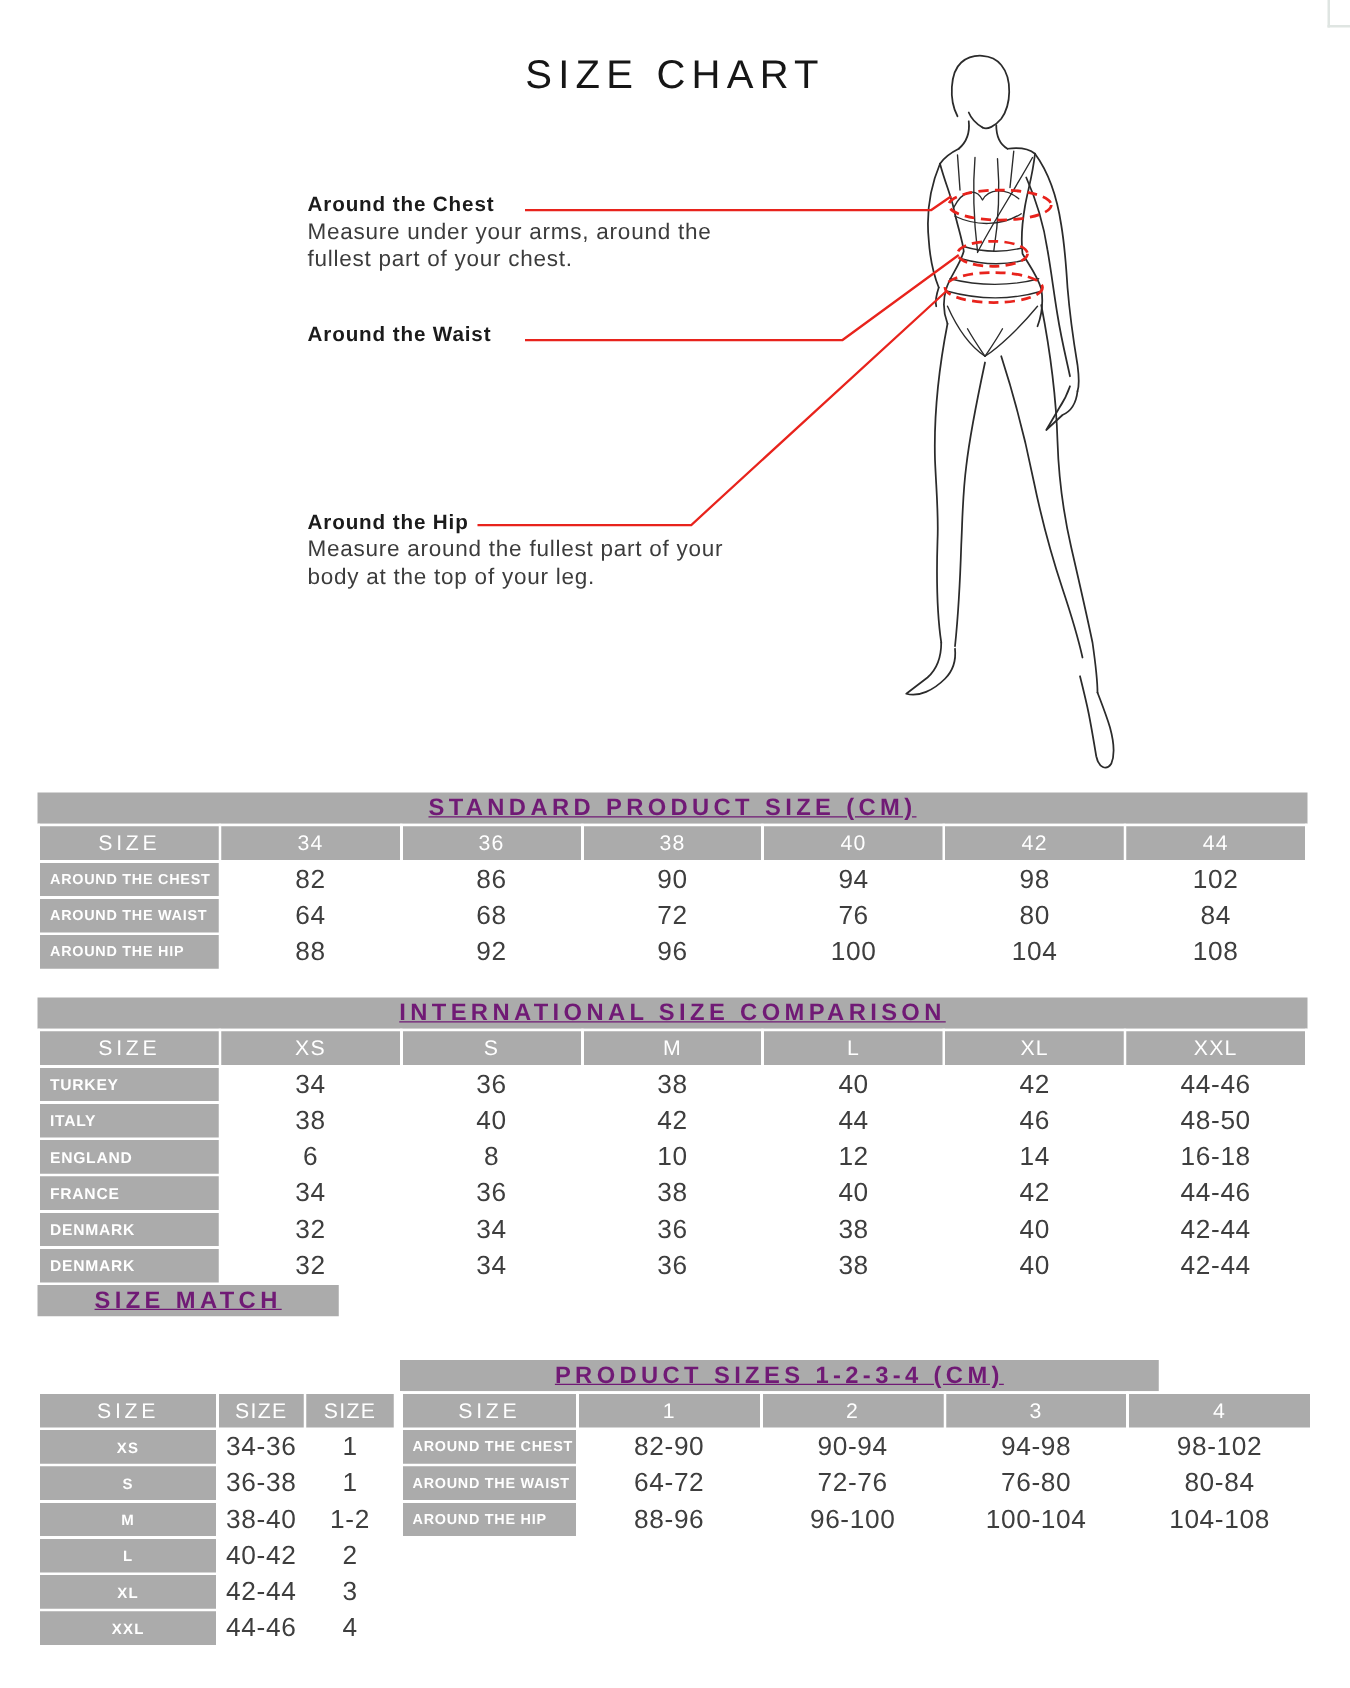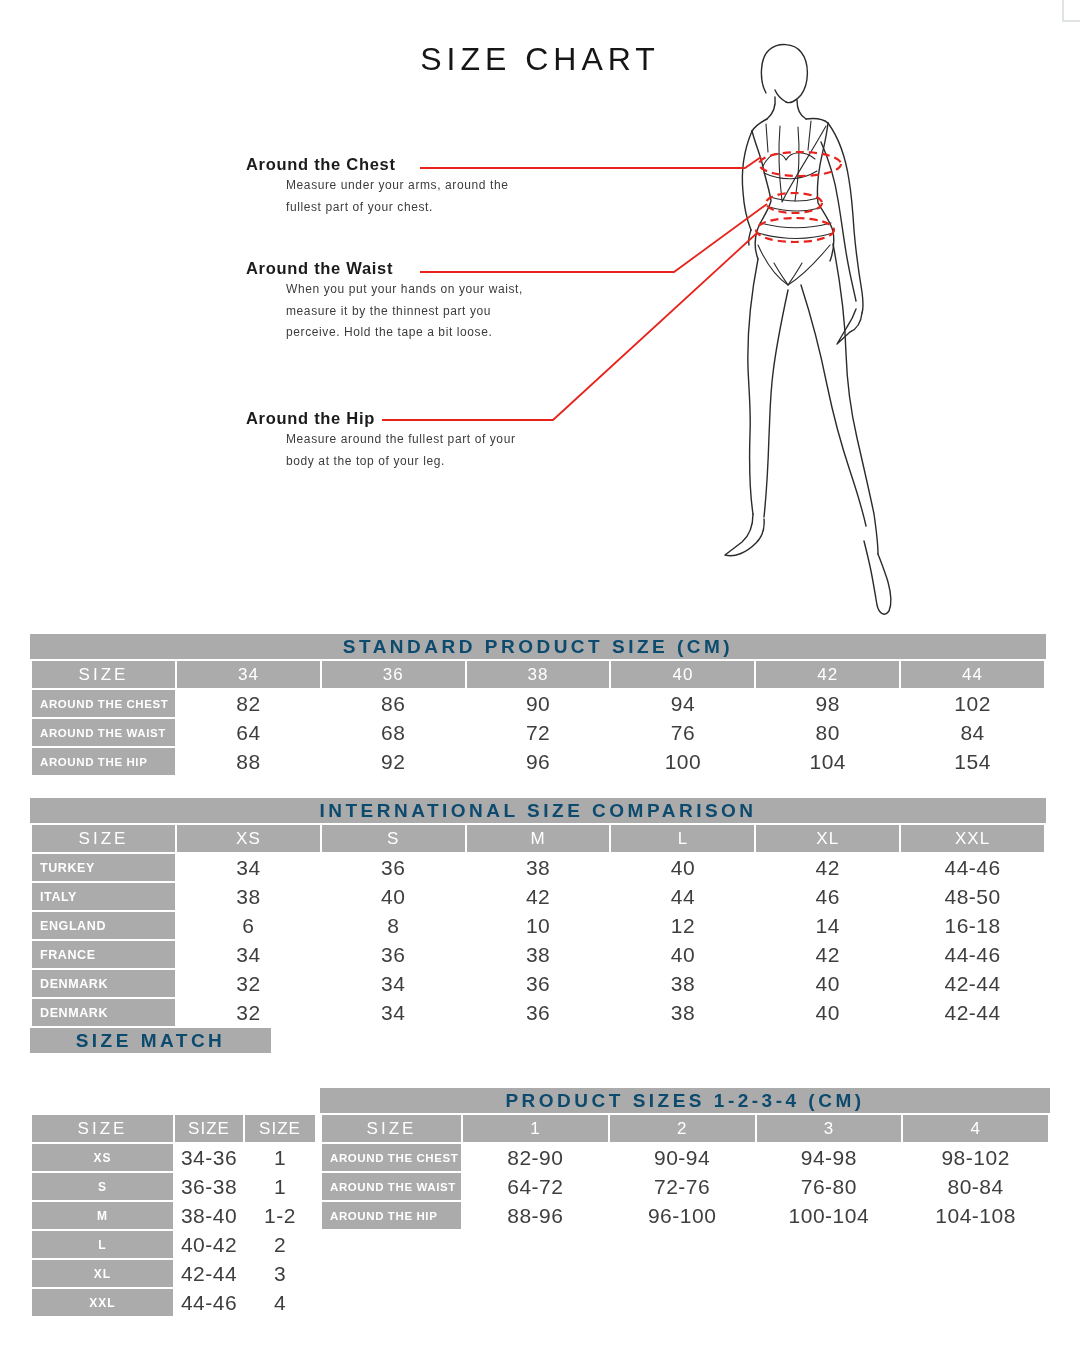--- a/index.html
+++ b/index.html
@@ -11,43 +11,43 @@
     position:absolute; left:0; top:41px; width:1080px; text-align:center;
     font-size:32px; font-weight:normal; letter-spacing:5px; color:#161616;
   }
 
   .measure { position:absolute; left:246px; width:430px; }
   .measure h3 {
     font-size:16.5px; font-weight:bold; letter-spacing:0.7px;
     color:#1b1b1b; line-height:22px;
   }
   .measure p {
-    font-size:12px; font-weight:400; color:#3c3c3c; letter-spacing:0.6px;
-    line-height:21.5px; white-space:pre-line;margin-left:40px;
+    font-size:18px; font-weight:400; color:#3c3c3c; letter-spacing:0.6px;
+    line-height:21.5px; white-space:pre-line;
   }
   #measure-chest { top:153px; }
   #measure-waist { top:257px; }
   #measure-hip   { top:407px; }
 
   .fig-svg { position:absolute; left:0; top:0; width:1080px; height:630px; }
 
   .corner-artifact {
     position:absolute; left:1062px; top:0; width:18px; height:22px;
     border-left:2px solid #dfe5e2; border-bottom:2px solid #dfe5e2;
   }
 
   .bar {
-    position:absolute; height:25px; background:#ababab; color:#0c4a6e;
+    position:absolute; height:25px; background:#ababab; color:#701a75;
     font-weight:bold; font-size:19px; letter-spacing:3.5px;
-    text-align:center; line-height:26px;
+    text-align:center; line-height:26px;text-decoration:underline;
   }
   #bar-standard { left:30px; top:634px;  width:1016px; }
   #bar-intl     { left:30px; top:798px;  width:1016px; }
   #bar-match    { left:30px; top:1028px; width:241px; }
-  #bar-product  { left:320px;top:1088px; width:730px; }
+  #bar-product  { left:320px;top:1088px; width:607px; }
 
   table.tbl {
     position:absolute; border-collapse:collapse; table-layout:fixed;
   }
   .tbl th, .tbl td { border:2px solid #ffffff; height:29px; overflow:hidden; }
   .tbl thead th {
     background:#ababab; color:#ffffff; font-weight:normal;
     font-size:17px; letter-spacing:1px; text-align:center;
   }
   .tbl thead th:first-child { font-size:17px; letter-spacing:3px; }
@@ -140,23 +140,20 @@
 
   <div class="corner-artifact"></div>
 
   <div class="measure" id="measure-chest">
     <h3>Around the Chest</h3>
     <p>Measure under your arms, around the
 fullest part of your chest.</p>
   </div>
   <div class="measure" id="measure-waist">
     <h3>Around the Waist</h3>
-    <p>When you put your hands on your waist,
-measure it by the thinnest part you
-perceive. Hold the tape a bit loose.</p>
   </div>
   <div class="measure" id="measure-hip">
     <h3>Around the Hip</h3>
     <p>Measure around the fullest part of your
 body at the top of your leg.</p>
   </div>
 
   <div class="bar" id="bar-standard">STANDARD PRODUCT SIZE (CM)</div>
   <div class="bar" id="bar-intl">INTERNATIONAL SIZE COMPARISON</div>
   <div class="bar" id="bar-match">SIZE MATCH</div>
@@ -193,21 +190,21 @@
           <td>80</td>
           <td>84</td>
         </tr>
         <tr>
           <th>AROUND THE HIP</th>
           <td>88</td>
           <td>92</td>
           <td>96</td>
           <td>100</td>
           <td>104</td>
-          <td>154</td>
+          <td>108</td>
         </tr>
       </tbody>
     </table>
   <table class="tbl" id="intl-table">
       <thead>
         <tr>
           <th>SIZE</th>
           <th>XS</th>
           <th>S</th>
           <th>M</th>

